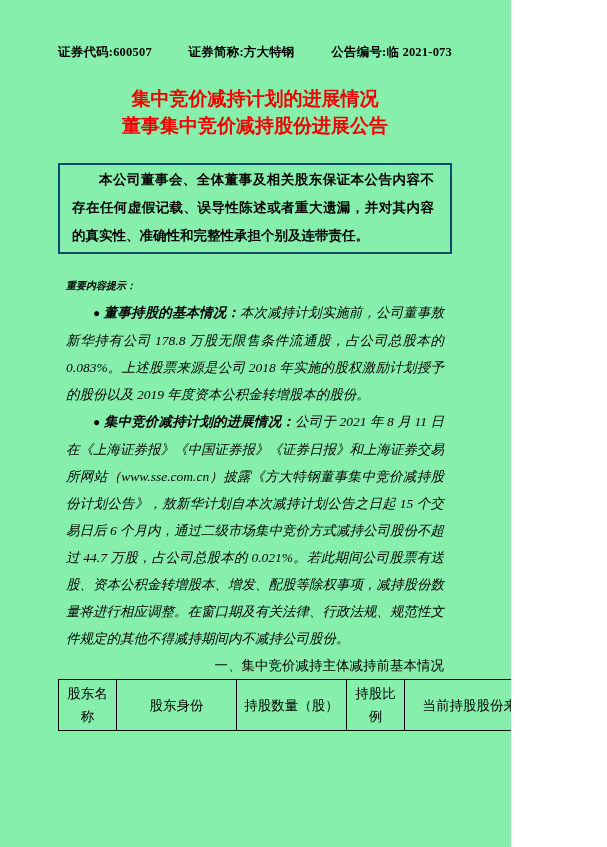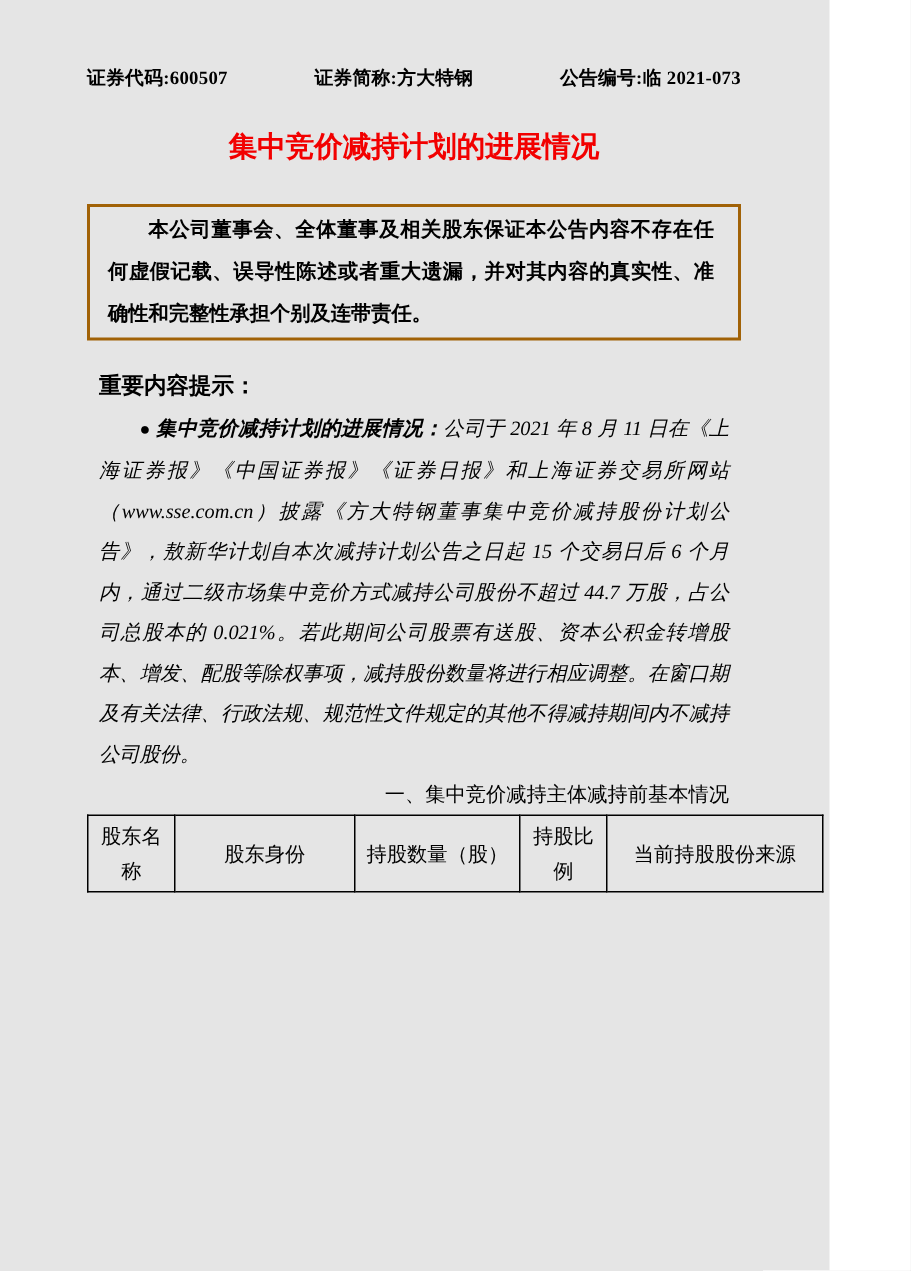--- a/index.html
+++ b/index.html
@@ -1,20 +1,20 @@
 <!DOCTYPE html>
 <html><head>
 <meta charset="utf-8">
 <style>
   html, body { margin: 0; padding: 0; background: #ffffff; }
   .page {
     position: relative;
-    width: 553px;
+    width: 511px;
     height: 847px;
-    background: #e5e5e5;
+    background: #86efac;
     box-sizing: border-box;
     padding: 44px 59px 0 58px;
     font-family: "Liberation Serif", "DejaVu Serif", serif;
     color: #000000;
     overflow: hidden;
   }
   .doc-header {
     display: flex;
     justify-content: space-between;
     align-items: baseline;
@@ -25,38 +25,39 @@
   .doc-title {
     margin-top: 24px;
     text-align: center;
     color: #f20000;
     font-weight: bold;
     font-size: 19px;
     line-height: 27px;
     font-family: "Liberation Sans", "DejaVu Sans", sans-serif;
   }
   .disclaimer-box {
-    border: 2px solid #a16207;
+    border: 2px solid #0c4a6e;
     margin-top: 24px;
     padding: 1px 16px 2px 12px;
     box-sizing: border-box;
   }
   .disclaimer-box p {
     margin: 0;
     font-size: 13.5px;
     font-weight: bold;
     line-height: 28px;
     text-indent: 2em;
     text-align: justify;
   }
   .text-inset { padding: 0 8px; }
   .important-label {
     margin: 18px 0 0 0;
-    font-size: 15px;
+    font-size: 10px;
     font-weight: bold;
+    font-style: italic;
     line-height: 27px;
   }
   .para {
     margin: 0;
     font-size: 13.5px;
     line-height: 27px;
     text-indent: 2em;
     text-align: justify;
   }
   .kai { font-style: italic; }
@@ -95,29 +96,31 @@
 <div class="page">
 
   <div class="doc-header">
     <span>证券代码:600507</span>
     <span>证券简称:方大特钢</span>
     <span>公告编号:临 2021-073</span>
   </div>
 
   <div class="doc-title">
     <div>集中竞价减持计划的进展情况</div>
+    <div>董事集中竞价减持股份进展公告</div>
   </div>
 
   <div class="disclaimer-box">
     <p>本公司董事会、全体董事及相关股东保证本公告内容不存在任何虚假记载、误导性陈述或者重大遗漏，并对其内容的真实性、准确性和完整性承担个别及连带责任。</p>
   </div>
 
   <div class="text-inset">
     <p class="important-label">重要内容提示：</p>
 
+    <p class="para kai"><span class="bullet-glyph">●</span>&nbsp;<span class="bullet-head">董事持股的基本情况：</span><span>本次减持计划实施前，公司董事敖新华持有公司 178.8 万股无限售条件流通股，占公司总股本的 0.083%。上述股票来源是公司 2018 年实施的股权激励计划授予的股份以及 2019 年度资本公积金转增股本的股份。</span></p>
 
     <p class="para kai"><span class="bullet-glyph">●</span>&nbsp;<span class="bullet-head">集中竞价减持计划的进展情况：</span><span>公司于 2021 年 8 月 11 日在《上海证券报》《中国证券报》《证券日报》和上海证券交易所网站（www.sse.com.cn）披露《方大特钢董事集中竞价减持股份计划公告》，敖新华计划自本次减持计划公告之日起 15 个交易日后 6 个月内，通过二级市场集中竞价方式减持公司股份不超过 44.7 万股，占公司总股本的 0.021%。若此期间公司股票有送股、资本公积金转增股本、增发、配股等除权事项，减持股份数量将进行相应调整。在窗口期及有关法律、行政法规、规范性文件规定的其他不得减持期间内不减持公司股份。</span></p>
 
 
 
     <p class="section-title">一、集中竞价减持主体减持前基本情况</p>
   </div>
 
   <table class="holders">
     <colgroup>

